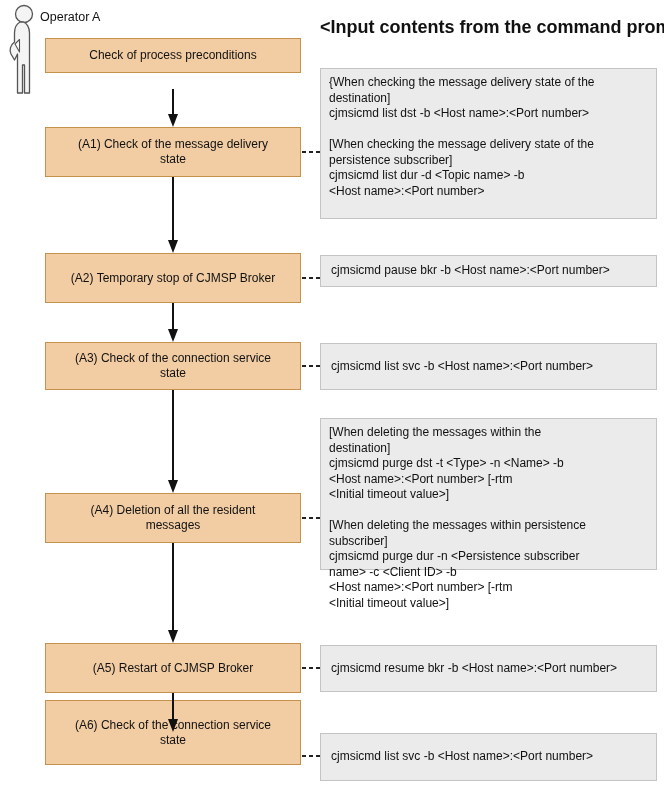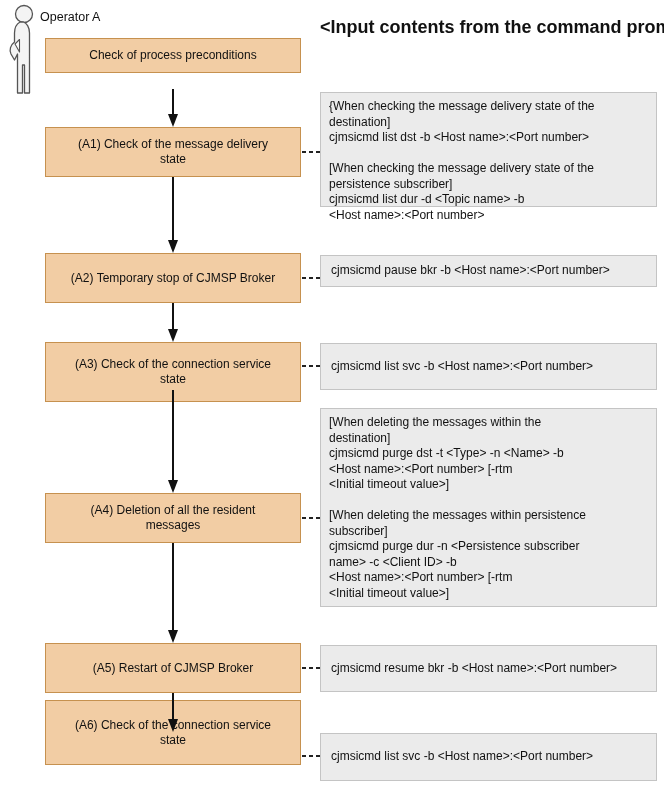--- a/index.html
+++ b/index.html
@@ -61,21 +61,21 @@
     </svg>
   </div>
   <div class="actor-label">Operator A</div>
 
   <div class="col-header">&lt;Input contents from the command prompt&gt;</div>
 
   <div class="step" style="top:38px;height:35px">Check of process preconditions</div>
   <div class="step" style="top:127px;height:50px">(A1) Check of the message delivery
 state</div>
   <div class="step" style="top:253px;height:50px">(A2) Temporary stop of CJMSP Broker</div>
-  <div class="step" style="top:342px;height:60px">(A3) Check of the connection service
+  <div class="step" style="top:342px;height:48px">(A3) Check of the connection service
 state</div>
   <div class="step" style="top:493px;height:50px">(A4) Deletion of all the resident
 messages</div>
   <div class="step" style="top:643px;height:50px">(A5) Restart of CJMSP Broker</div>
   <div class="step" style="top:700px;height:65px">(A6) Check of the connection service
 state</div>
 
   <div class="arrow" style="top:89px;height:38px">
       <div class="shaft"></div>
       <div class="head"></div>
@@ -101,31 +101,31 @@
       <div class="head"></div>
     </div>
 
   <div class="connector" style="top:151px"></div>
   <div class="connector" style="top:277px"></div>
   <div class="connector" style="top:365px"></div>
   <div class="connector" style="top:517px"></div>
   <div class="connector" style="top:667px"></div>
   <div class="connector" style="top:755px"></div>
 
-  <div class="cmd multi" style="top:92px;height:115px">{When checking the message delivery state of the
+  <div class="cmd multi" style="top:68px;height:151px">{When checking the message delivery state of the
 destination]
 cjmsicmd list dst -b &lt;Host name&gt;:&lt;Port number&gt;
 
 [When checking the message delivery state of the
 persistence subscriber]
 cjmsicmd list dur -d &lt;Topic name&gt; -b
 &lt;Host name&gt;:&lt;Port number&gt;</div>
   <div class="cmd single" style="top:255px;height:32px">cjmsicmd pause bkr -b &lt;Host name&gt;:&lt;Port number&gt;</div>
   <div class="cmd single" style="top:343px;height:47px">cjmsicmd list svc -b &lt;Host name&gt;:&lt;Port number&gt;</div>
-  <div class="cmd multi" style="top:408px;height:199px">[When deleting the messages within the
+  <div class="cmd multi" style="top:418px;height:152px">[When deleting the messages within the
 destination]
 cjmsicmd purge dst -t &lt;Type&gt; -n &lt;Name&gt; -b
 &lt;Host name&gt;:&lt;Port number&gt; [-rtm
 &lt;Initial timeout value&gt;]
 
 [When deleting the messages within persistence
 subscriber]
 cjmsicmd purge dur -n &lt;Persistence subscriber
 name&gt; -c &lt;Client ID&gt; -b
 &lt;Host name&gt;:&lt;Port number&gt; [-rtm

